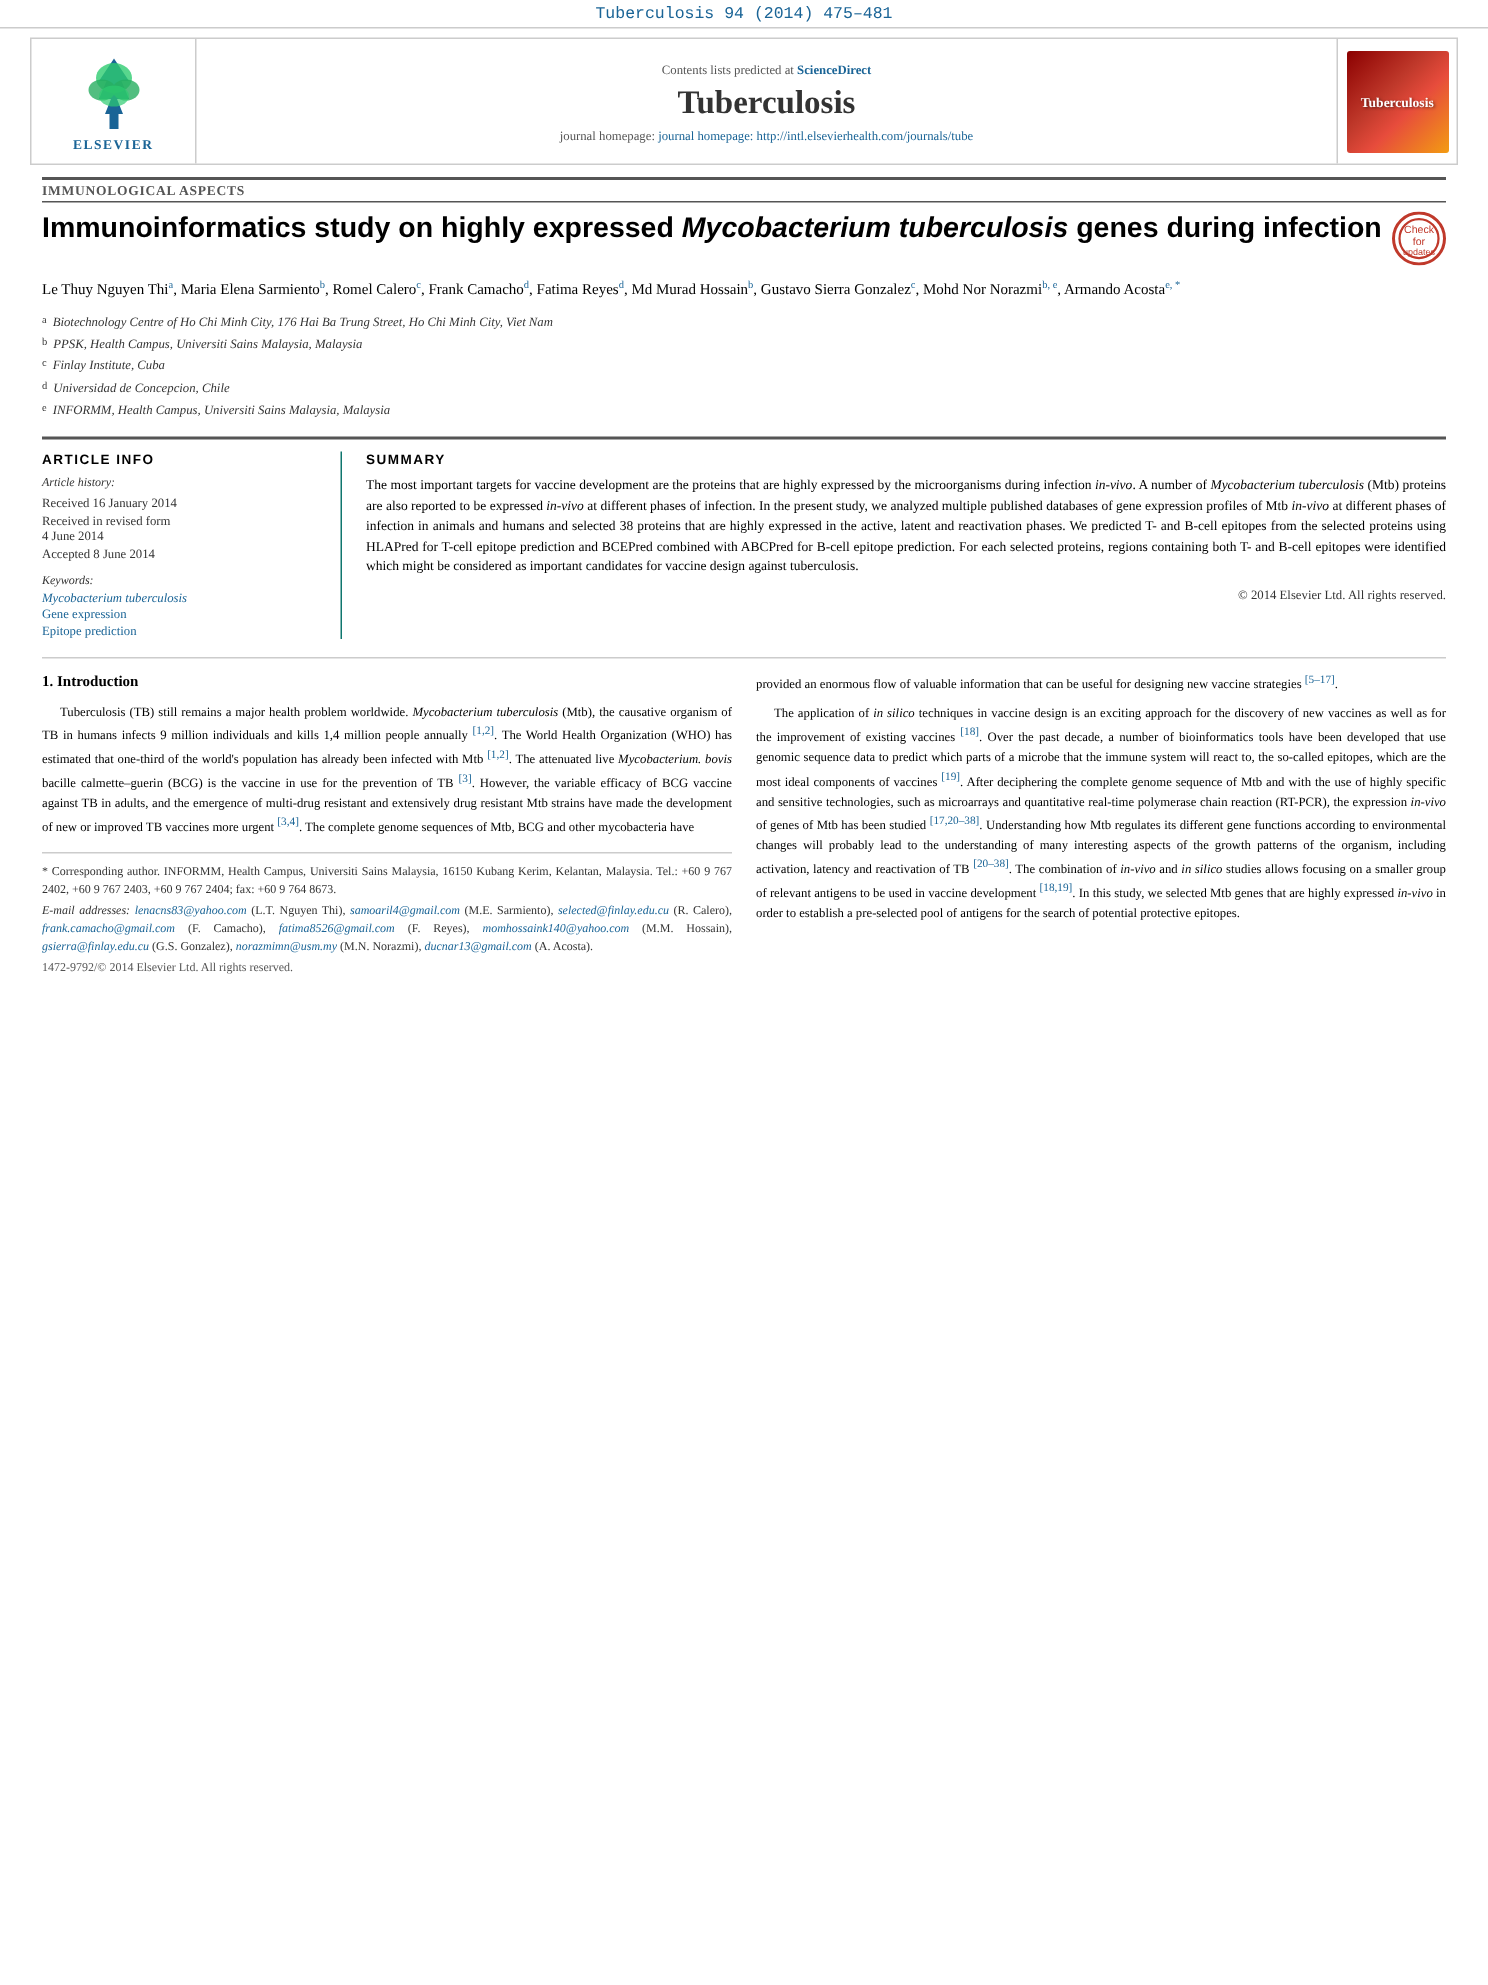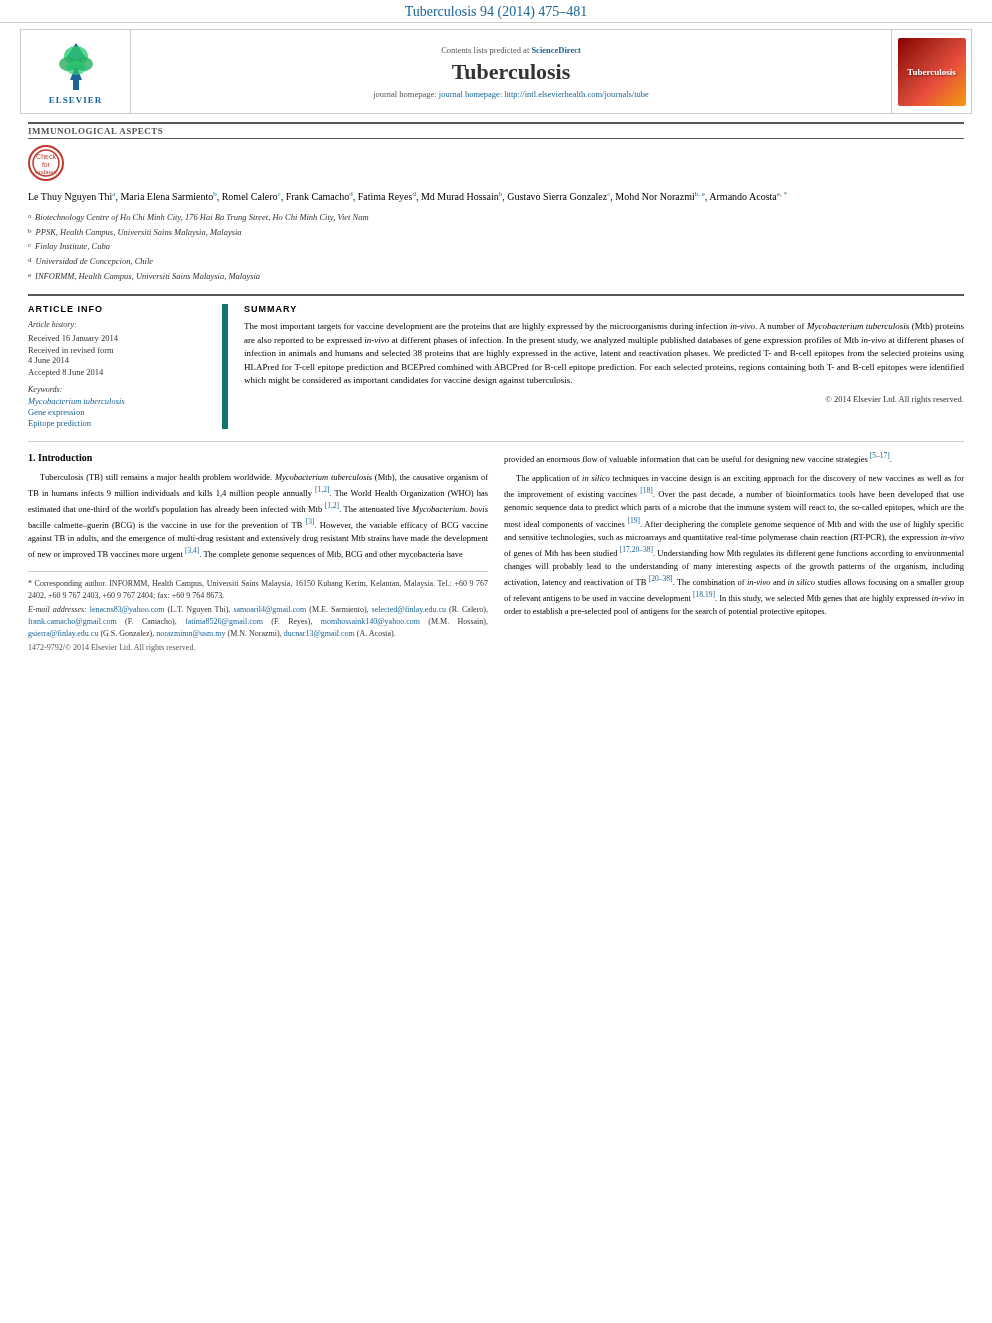--- a/index.html
+++ b/index.html
@@ -8,24 +8,25 @@
       font-size: 10px;
       background: #fff;
       color: #000;
       width: 992px;
       min-height: 1323px;
     }
 
     
     .top-bar {
       text-align: center;
-      font-size: 14px;
+      font-size: 11px;
       color: #1a6496;
       padding: 4px 0 2px;
       border-bottom: 1px solid #ccc;
+      font-family: Liberation Mono, monospace;
     }
 
     
     .journal-header {
       display: flex;
       align-items: stretch;
       border: 1px solid #ccc;
       margin: 6px 20px;
     }
     .journal-header-left {
@@ -179,21 +180,21 @@
     .two-col {
       display: flex;
       gap: 16px;
       border-top: 2px solid #555;
       padding-top: 8px;
       margin-bottom: 12px;
     }
     .article-info-col {
       width: 200px;
       flex-shrink: 0;
-      border-right: 6px solid #0f766e;
+      border-right: 1px solid #0f766e;
     }
     .col-header {
       font-size: 9px;
       font-weight: bold;
       letter-spacing: 1px;
       margin-bottom: 6px;
       color: #000;
       font-family: Arial, sans-serif;
     }
     .info-label {
@@ -296,20 +297,21 @@
       padding-top: 6px;
     }
     .footnote-line {
       font-size: 8px;
       line-height: 1.5;
       color: #333;
       margin-bottom: 2px;
     }
     .footnote-link {
       color: #1a6496;
+      font-style: italic;
     }
     .doi-line {
       font-size: 8.5px;
       color: #1a6496;
       margin-top: 6px;
       margin-bottom: 2px;
     }
     .issn-line {
       font-size: 8px;
       color: #555;
@@ -361,20 +363,23 @@
       <div style="font-size:9px; font-weight:bold; text-shadow: 1px 1px 2px rgba(0,0,0,0.5);">Tuberculosis</div>
     </div>
   </div>
 </div>
 
 <div class="article-body">
 
   <div class="section-label">IMMUNOLOGICAL ASPECTS</div>
 
   <div class="article-title-row">
+    <div class="article-title">
+      Immunoinformatics study on highly expressed <em>Mycobacterium tuberculosis</em> genes during infection
+    </div>
     <svg class="crossmark-icon" viewBox="0 0 36 36">
       <circle cx="18" cy="18" r="17" fill="none" stroke="#c0392b" stroke-width="2"></circle>
       <circle cx="18" cy="18" r="13" fill="none" stroke="#c0392b" stroke-width="1.5"></circle>
       <text x="18" y="14" text-anchor="middle" font-size="7" fill="#c0392b" font-family="Arial">Check</text>
       <text x="18" y="22" text-anchor="middle" font-size="7" fill="#c0392b" font-family="Arial">for</text>
       <text x="18" y="29" text-anchor="middle" font-size="6" fill="#c0392b" font-family="Arial">updates</text>
     </svg>
   </div>
 
   <div class="authors-line">

